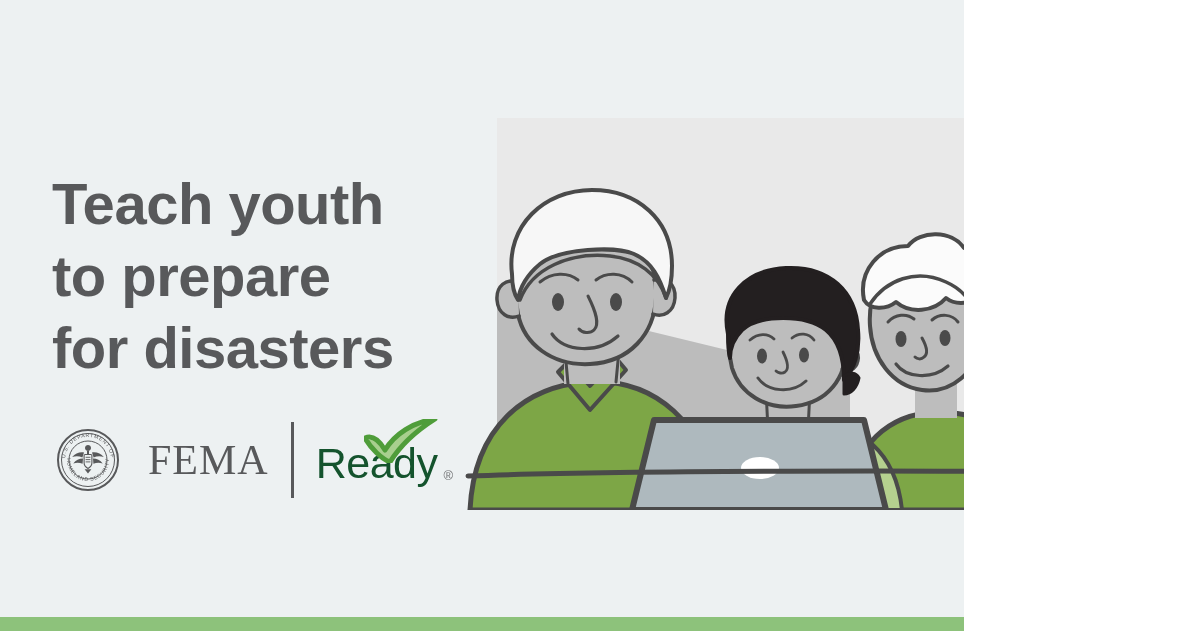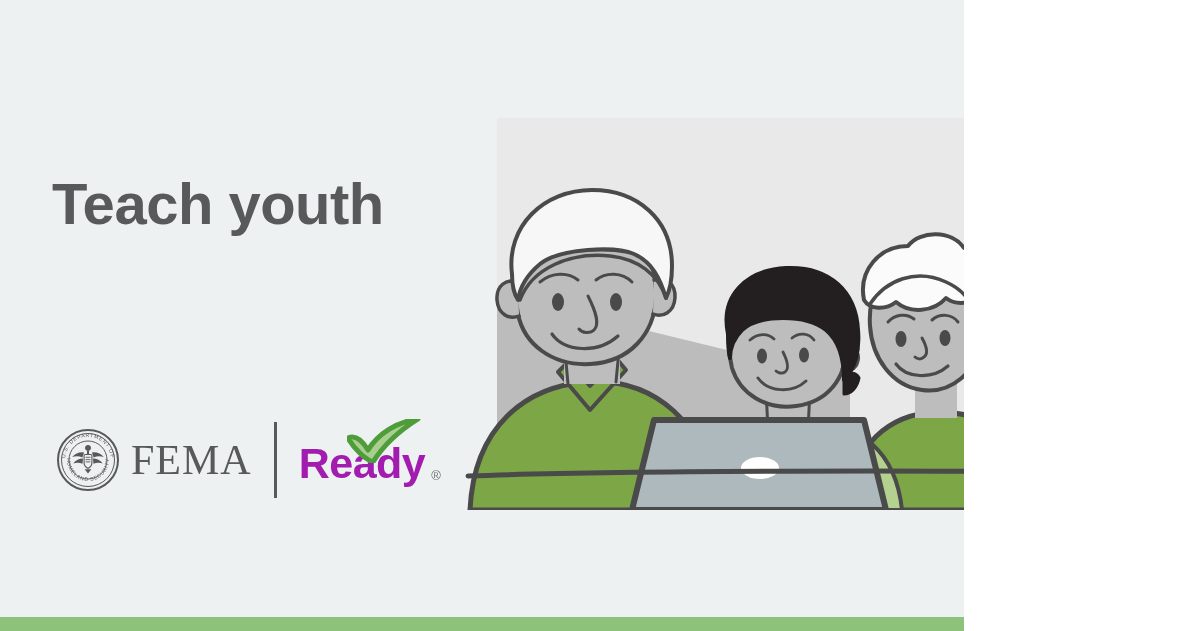--- a/index.html
+++ b/index.html
@@ -44,21 +44,21 @@
   #dhs-seal {
     width: 64px;
     height: 64px;
     flex: 0 0 64px;
   }
   #fema-wordmark {
     font-family: "Liberation Serif", serif;
     font-size: 42px;
     line-height: 42px;
     color: #58595b;
-    margin-left: 11px;
+    margin-left: 28px;
     letter-spacing: 1px;
   }
   #logo-divider {
     width: 3px;
     height: 76px;
     background: #58595b;
     margin-left: 22px;
     margin-right: 22px;
     flex: 0 0 3px;
   }
@@ -71,22 +71,22 @@
   #ready-check {
     position: absolute;
     left: 48px;
     top: -2px;
     width: 80px;
     height: 44px;
   }
   #ready-word {
     font-size: 43px;
     line-height: 43px;
-    font-weight: bold;
-    color: #a21caf;
+    font-weight: normal;
+    color: #14532d;
     letter-spacing: -0.5px;
     padding-bottom: 14px;
   }
   #ready-reg {
     font-size: 13px;
     color: #6f7072;
     padding-bottom: 16px;
     padding-left: 6px;
   }
 
@@ -110,20 +110,22 @@
     background: #8dc27b;
   }
 </style>
 </head>
 <body>
 
 <div id="poster">
 
   <div id="headline">
     <span class="hl-line">Teach youth</span>
+    <span class="hl-line">to prepare</span>
+    <span class="hl-line">for disasters</span>
   </div>
 
   <div id="logo-lockup">
 
     <span id="dhs-seal">
       <svg viewBox="0 0 64 64" width="64" height="64" aria-hidden="true">
         <defs>
           <path id="arcTop" d="M 9 32 A 23 23 0 0 1 55 32" fill="none"></path>
           <path id="arcBot" d="M 11 32 A 21 21 0 0 0 53 32" fill="none"></path>
         </defs>

